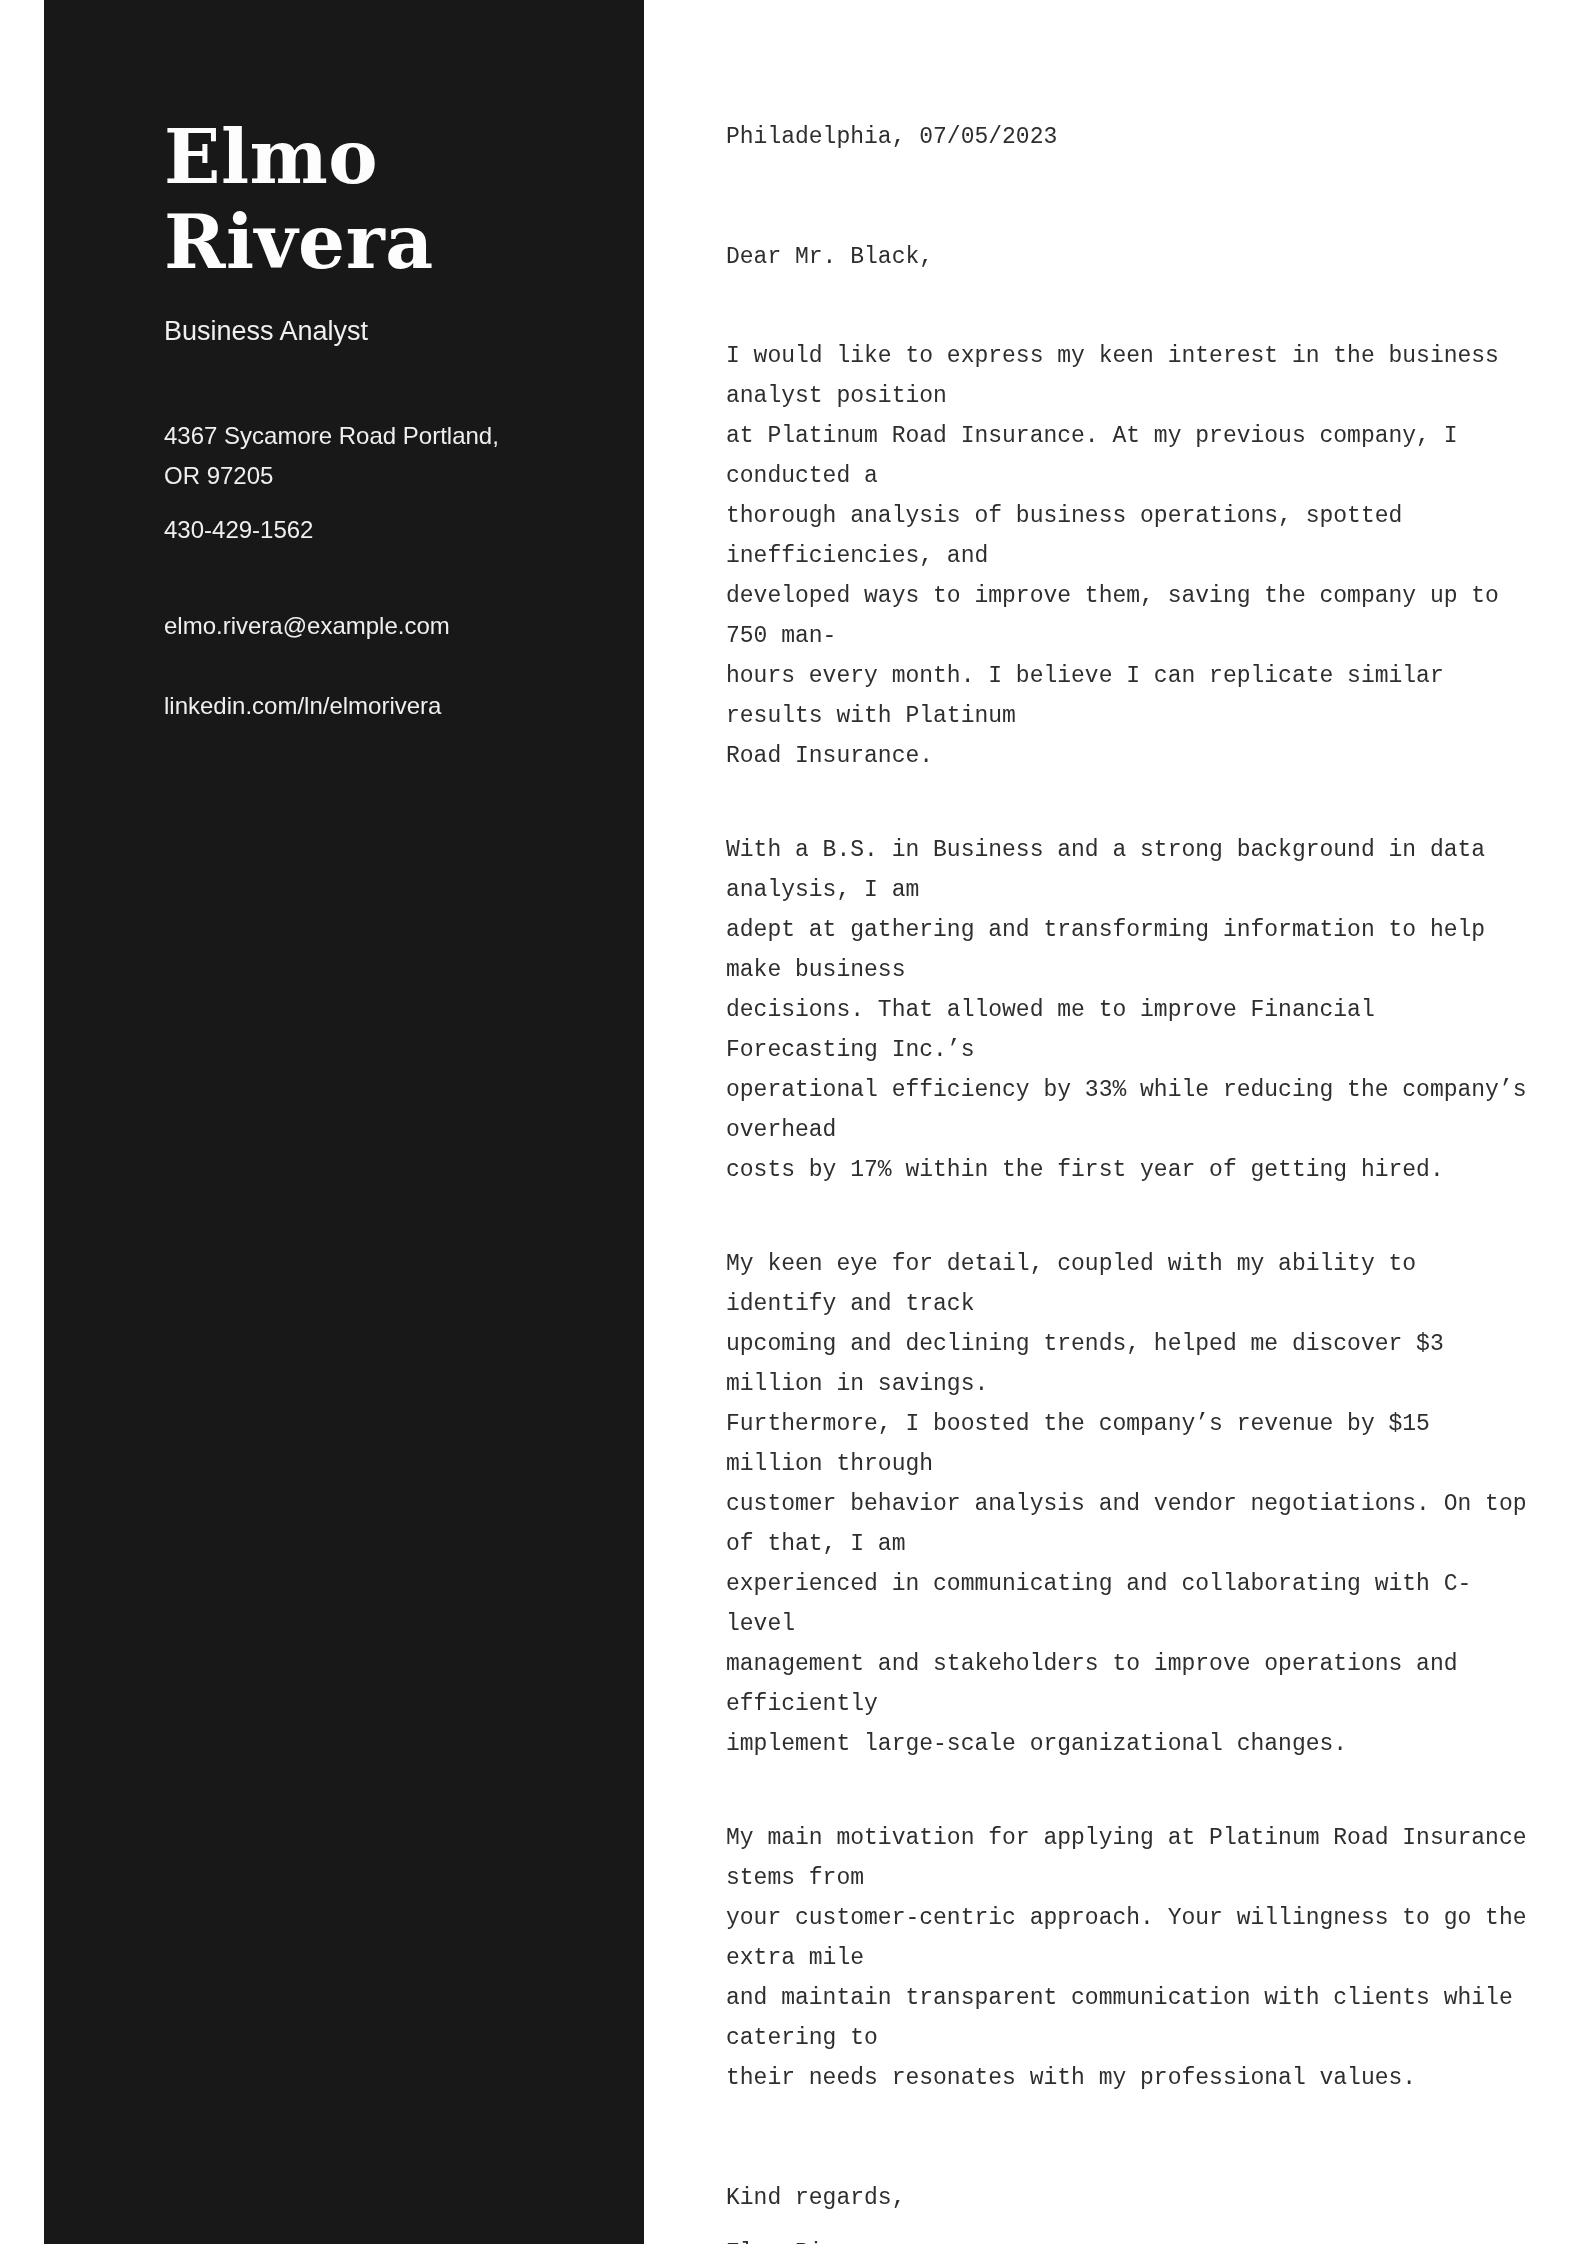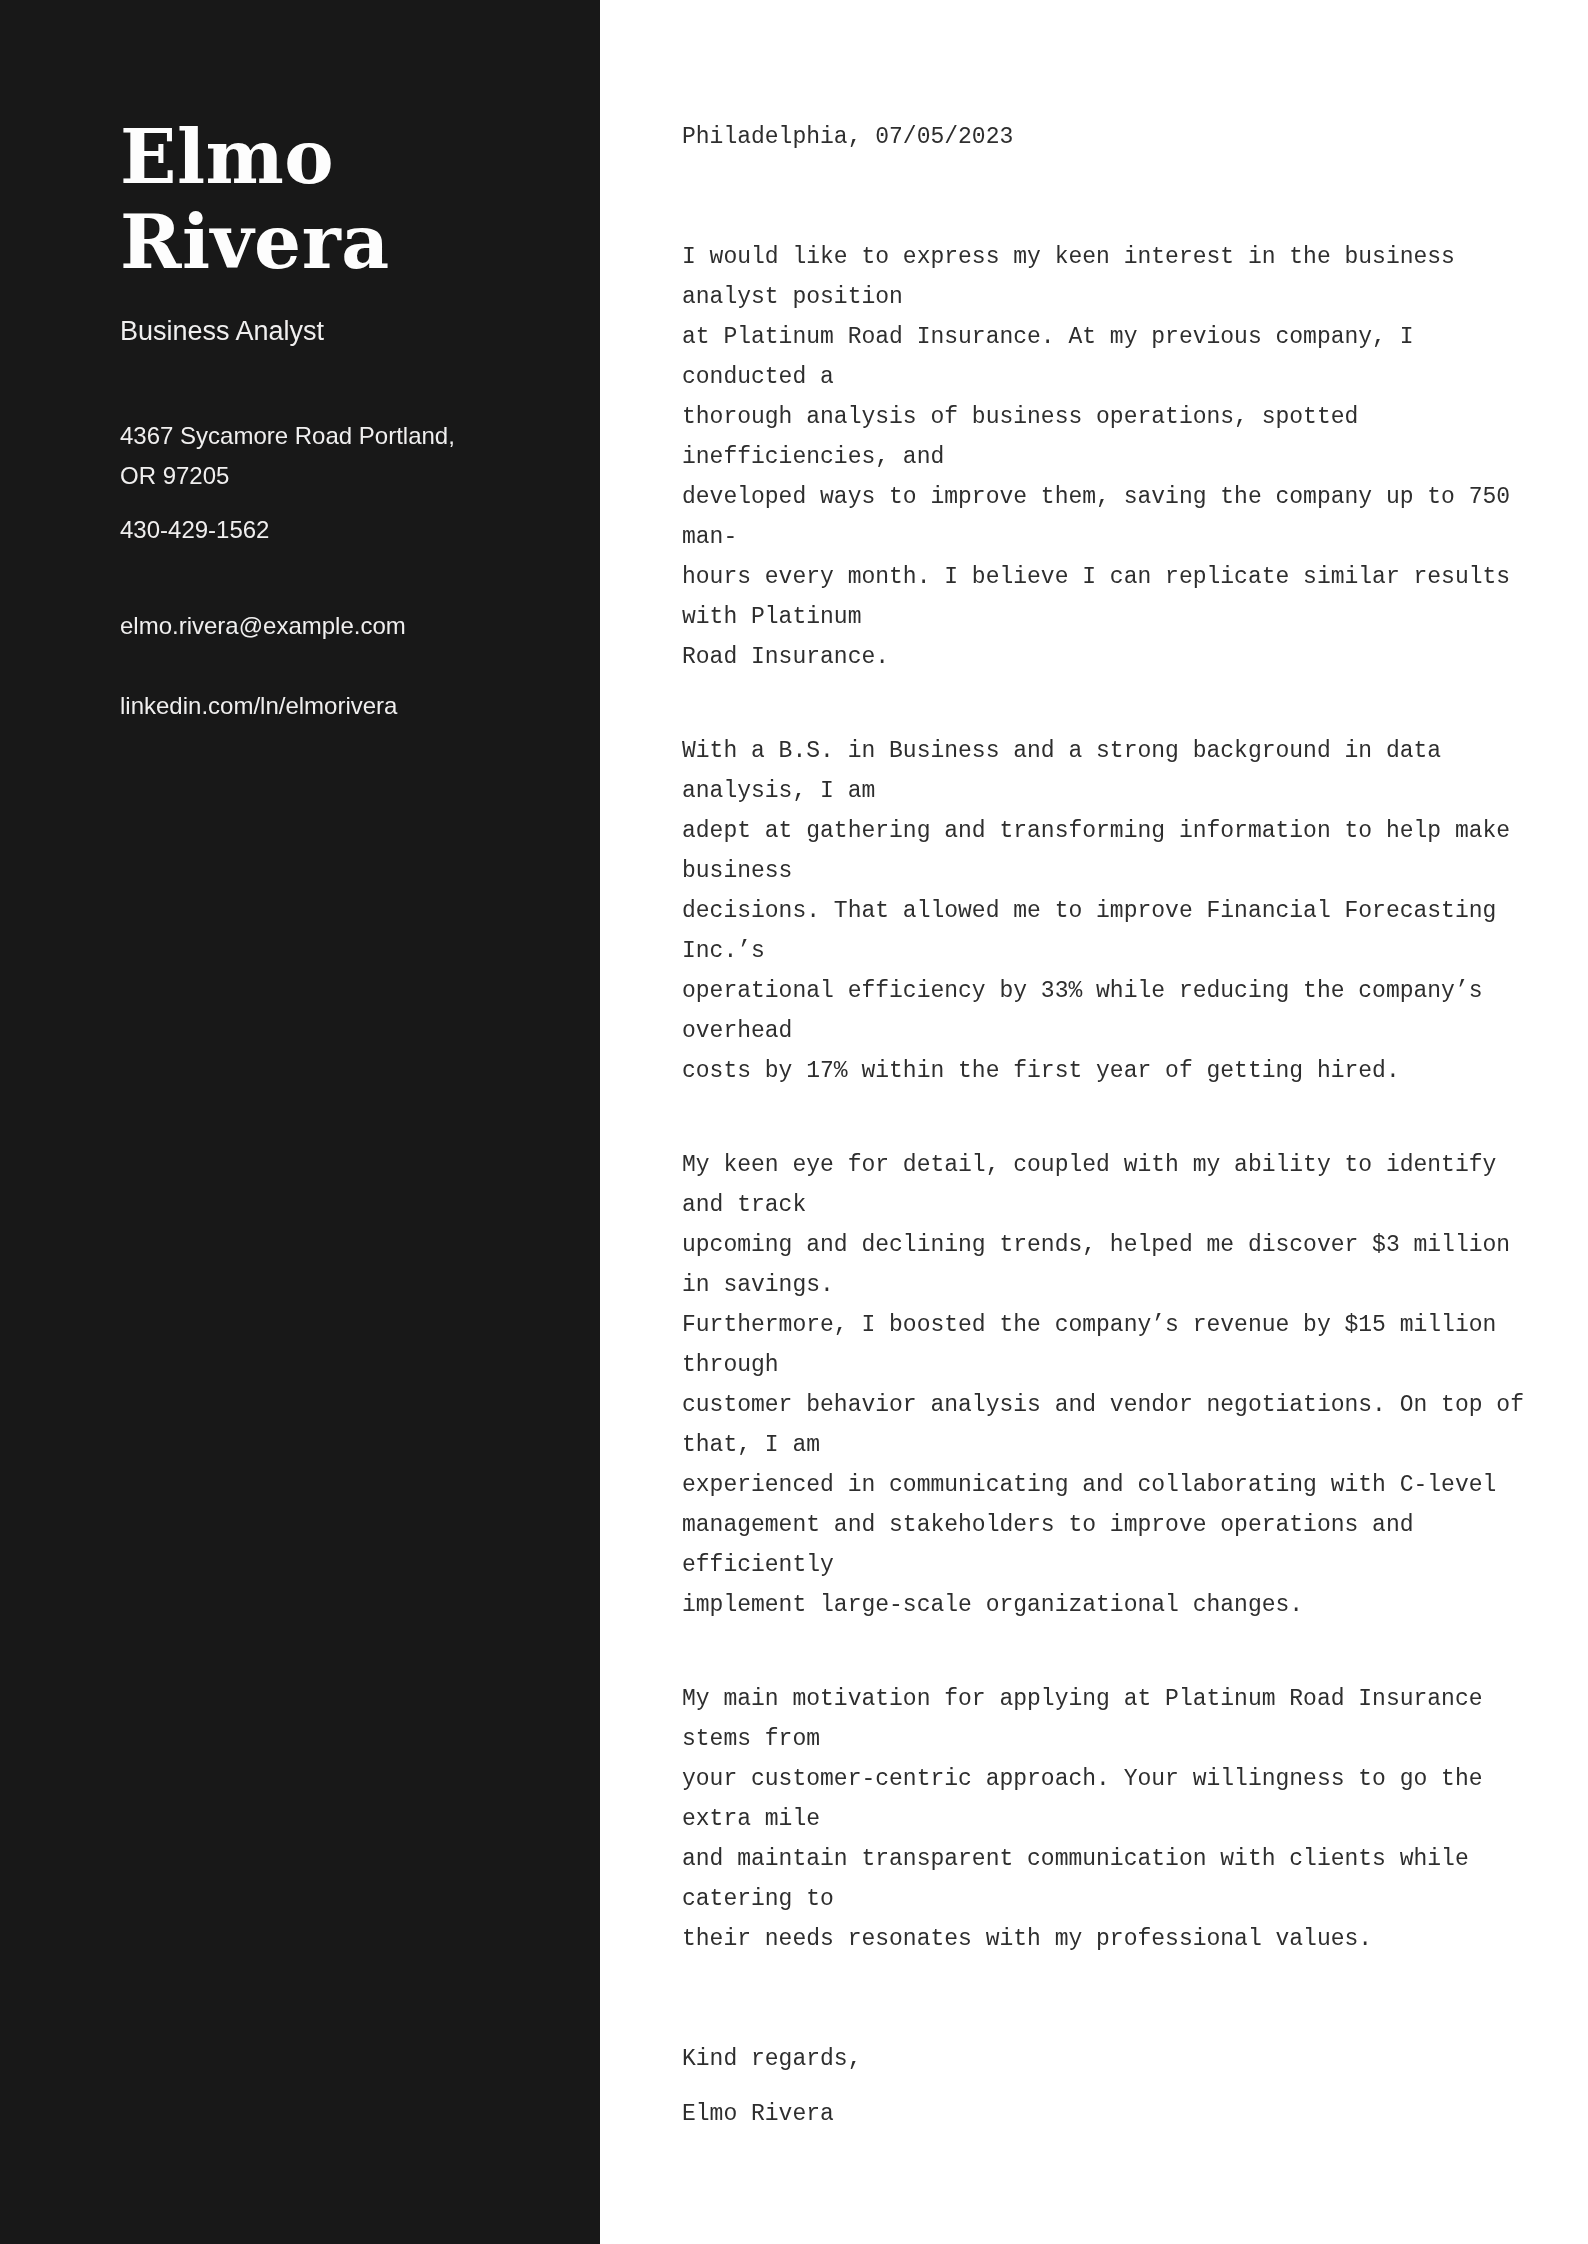--- a/index.html
+++ b/index.html
@@ -25,20 +25,21 @@
   }
   
   .sidebar {
     width: 600px;
     min-width: 600px;
     height: 100%;
     background: var(--sidebar-bg);
     padding: 115px 60px 6px 120px;
     display: flex;
     flex-direction: column;
+    margin-left: 44px;
   }
   .name {
     font-family: "DejaVu Serif", serif;
     font-weight: 700;
     font-size: 74px;
     line-height: 85px;
     color: var(--name-color);
     white-space: pre-line;
     margin: 0 0 28px 0;
     letter-spacing: 0.5px;
@@ -96,20 +97,21 @@
     <div class="contact links">
       <div>elmo.rivera@example.com</div>
       <div>linkedin.com/ln/elmorivera</div>
     </div>
   </aside>
 
   <main class="main">
     <div class="date">Philadelphia, 07/05/2023</div>
 
 
+    <div class="salutation">Dear Mr. Black,</div>
 
     <p class="para">I would like to express my keen interest in the business analyst position
 at Platinum Road Insurance. At my previous company, I conducted a
 thorough analysis of business operations, spotted inefficiencies, and
 developed ways to improve them, saving the company up to 750 man-
 hours every month. I believe I can replicate similar results with Platinum
 Road Insurance.</p>
     <p class="para">With a B.S. in Business and a strong background in data analysis, I am
 adept at gathering and transforming information to help make business
 decisions. That allowed me to improve Financial Forecasting Inc.’s

